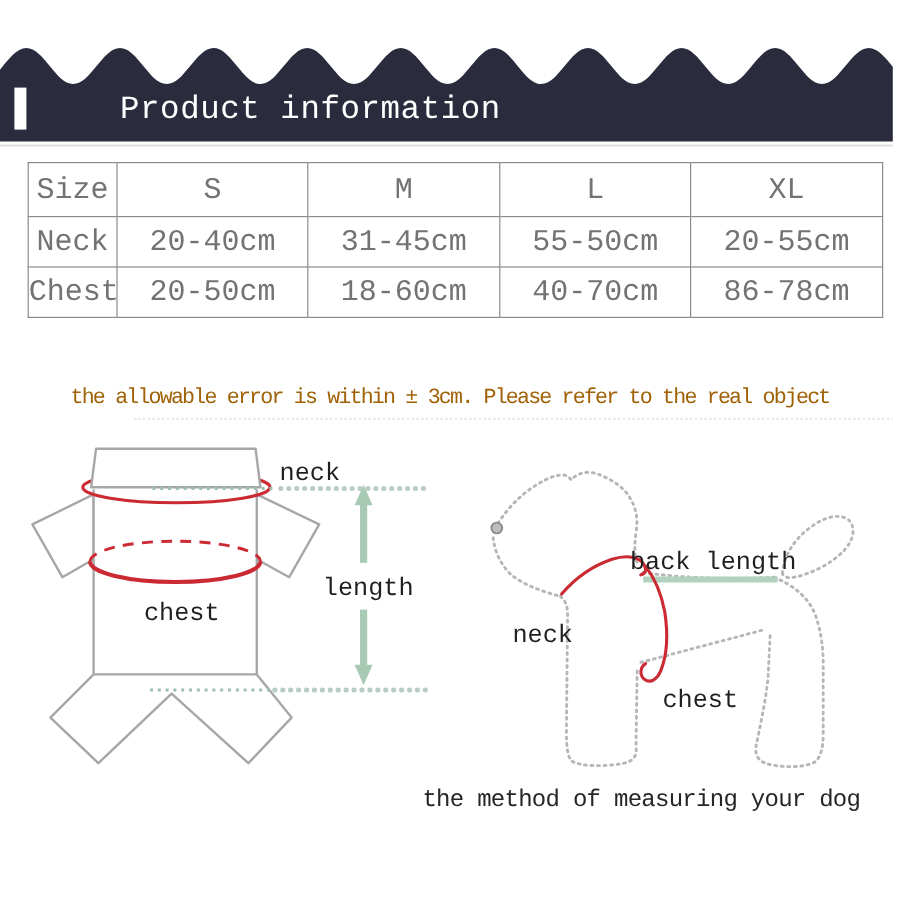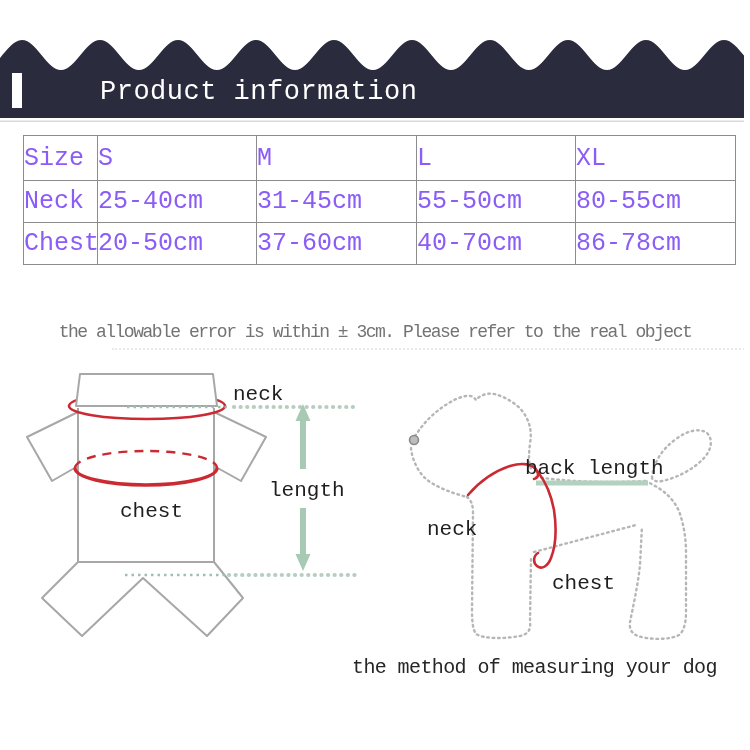--- a/index.html
+++ b/index.html
@@ -14,29 +14,29 @@
   #page-title{
     position:absolute;left:100px;top:79px;font-size:27px;line-height:27px;
     color:#ffffff;letter-spacing:0.5px;white-space:nowrap;
   }
   
   #size-table{
     position:absolute;left:23px;top:135px;width:712px;
     border-collapse:collapse;table-layout:fixed;
   }
   #size-table td,#size-table th{
-    border:1.5px solid #8c8c8c;vertical-align:middle;
-    font-size:25px;font-weight:normal;color:#8b5cf6;padding:0;white-space:nowrap;
+    border:1.5px solid #8c8c8c;text-align:center;vertical-align:middle;
+    font-size:25px;font-weight:normal;color:#737373;padding:0;white-space:nowrap;
   }
   #size-table .hdr-row td{height:44px;}
   #size-table .data-row td{height:41px;}
   
   #disclaimer{
     position:absolute;left:0;top:322px;width:750px;text-align:center;
-    font-size:18px;letter-spacing:-1.5px;color:#737373;white-space:nowrap;
+    font-size:18px;letter-spacing:-1.5px;color:#a16207;white-space:nowrap;
   }
   
   #faint-sep{
     position:absolute;left:112px;top:348px;width:636px;height:0;
     border-top:2px dotted #cfd8d2;opacity:.5;
   }
   
   .caption{
     position:absolute;top:656px;font-size:21px;color:#262626;
     letter-spacing:-0.5px;white-space:nowrap;
@@ -79,29 +79,29 @@
     <tbody>
       <tr class="hdr-row">
         <td>Size</td>
         <td>S</td>
         <td>M</td>
         <td>L</td>
         <td>XL</td>
       </tr>
       <tr class="data-row">
         <td>Neck</td>
-        <td>25-40cm</td>
+        <td>20-40cm</td>
         <td>31-45cm</td>
         <td>55-50cm</td>
-        <td>80-55cm</td>
+        <td>20-55cm</td>
       </tr>
       <tr class="data-row">
         <td>Chest</td>
         <td>20-50cm</td>
-        <td>37-60cm</td>
+        <td>18-60cm</td>
         <td>40-70cm</td>
         <td>86-78cm</td>
       </tr>
     </tbody>
   </table>
 
   <div id="disclaimer">the allowable error is within ± 3cm. Please refer to the real object</div>
 
   <div id="faint-sep"></div>
 

